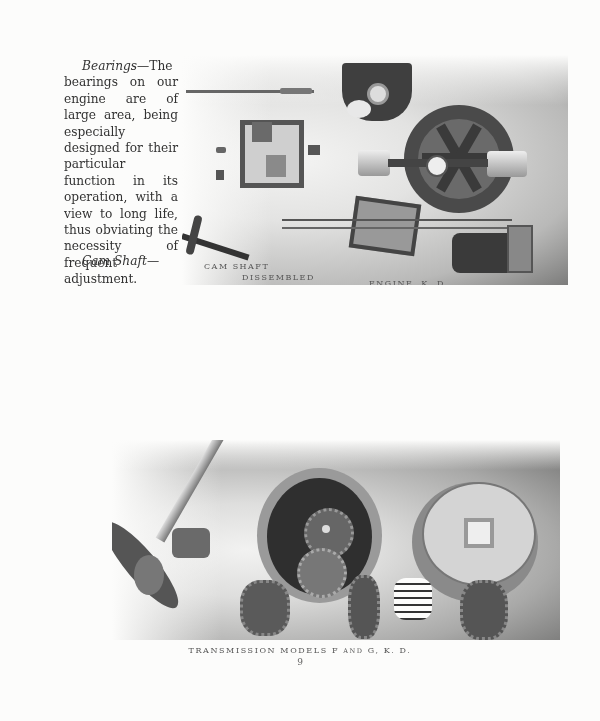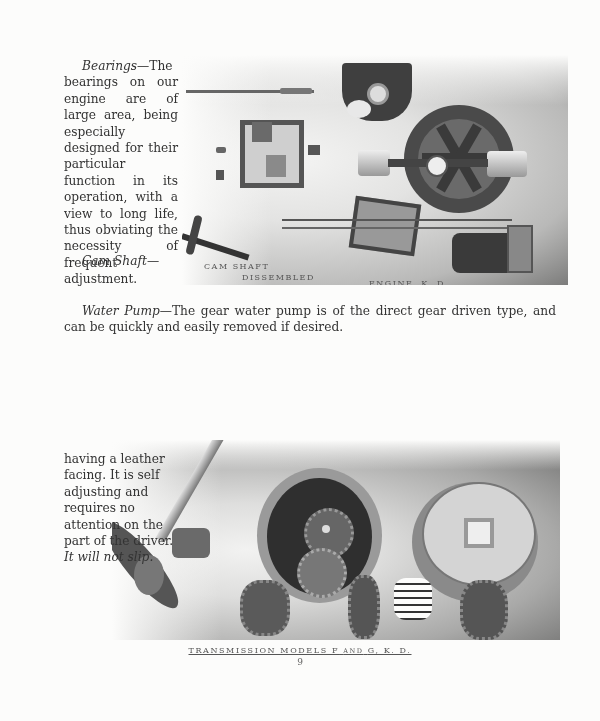--- a/index.html
+++ b/index.html
@@ -15,21 +15,21 @@
   .part{position:absolute;}
   .cap{position:absolute;font-size:8px;letter-spacing:1.5px;color:#555;text-transform:uppercase;white-space:nowrap;}
   .text{position:absolute;font-size:12.2px;line-height:16.4px;color:#333;}
   .text p{margin:2px;}
   .it{font-style:italic;}
   .ind{text-indent:18px;}
   .bearings{left:62px;top:56px;width:118px;text-align:justify;}
   .camshaft{left:62px;top:251px;width:140px;}
   .body{left:62px;top:301px;width:496px;text-align:justify;}
   .clutch{left:62px;top:433px;width:118px;}
-  .caption-bottom{position:absolute;left:0;width:600px;top:646px;text-align:center;font-size:8px;letter-spacing:1.6px;color:#555;text-decoration:underline;}
+  .caption-bottom{position:absolute;left:0;width:600px;top:646px;text-align:center;font-size:8px;letter-spacing:1.6px;color:#555;}
   .sc{font-size:6.5px;}
   .pagenum{position:absolute;left:0;width:600px;top:657px;text-align:center;font-size:9px;color:#666;}
 </style>
 </head>
 <body>
 
 <div class="page">
 
   <div class="photo photo-top">
     <div class="fade-left"></div>
@@ -103,26 +103,22 @@
 
   <div class="text bearings">
     <p class="ind"><span class="it">Bearings</span><span>—</span><span>The bearings on our engine are of large area, being especially designed for their particular function in its operation, with a view to long life, thus obviating the necessity of frequent adjustment.</span></p>
   </div>
 
   <div class="text camshaft" style="width:120px;">
     <p class="ind"><span class="it">Cam Shaft</span><span>—</span></p>
   </div>
 
   <div class="text body">
-    <p class="ind"><span class="it">Water Pump</span><span>—</span><span>The gear water pump is of the direct gear driven type, and can be quickly and easily removed if desired.</span></p>
   </div>
 
-  <div class="text clutch" style="top:449px;">
-    <p><span>having a leather facing. It is self adjusting and requires no attention on the part of the driver.</span> <span class="it">It will not slip.</span></p>
-  </div>
 
   <div class="caption-bottom">
     <span>TRANSMISSION MODELS F</span>
     <span class="sc">AND</span>
     <span>G, K. D.</span>
   </div>
 
   <div class="pagenum">9</div>
 </div>
 

